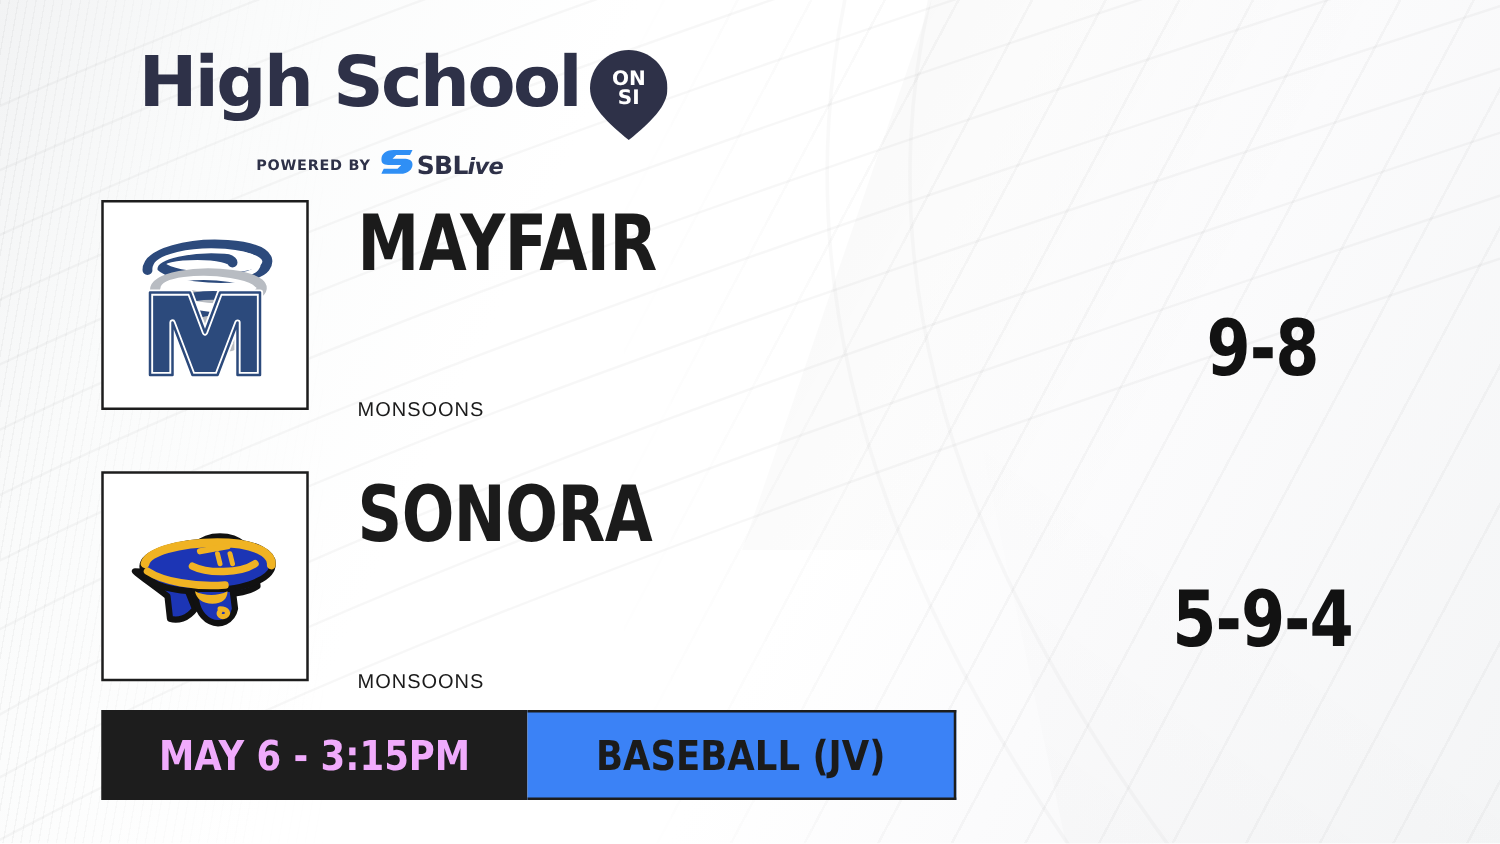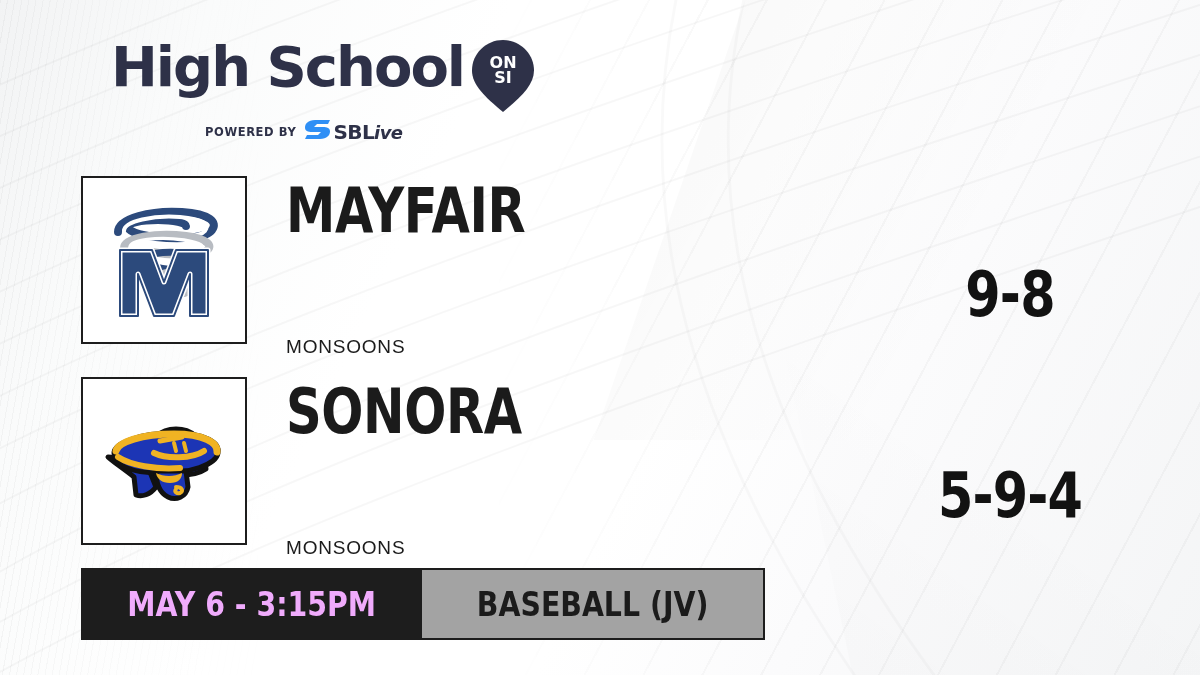--- a/index.html
+++ b/index.html
@@ -153,21 +153,21 @@
     font-size: 18px;
   }
 
   
   .team-row {
     position: absolute;
     left: 0;
     width: 1200px;
     height: 170px;
   }
-  #team-row-0 { top: 176px; }
+  #team-row-0 { top: 160px; }
   #team-row-1 { top: 377px; }
 
   .logo-box {
     position: absolute;
     left: 81px;
     top: 0;
     width: 166px;
     height: 168px;
     background: #ffffff;
     border: 2px solid #1d1d1d;
@@ -193,21 +193,21 @@
   }
   #team-row-0 .team-name { top: 4px; }
   #team-row-1 .team-name { top: 4px; }
 
   .team-mascot {
     position: absolute;
     left: 286px;
     top: 160px;
     font-family: "Liberation Sans", sans-serif;
     font-weight: 400;
-    font-size: 19px;
+    font-size: 16px;
     letter-spacing: 0.8px;
     color: #1b1b1b;
     white-space: nowrap;
   }
 
   .team-record {
     position: absolute;
     left: 880px;
     width: 260px;
     text-align: center;
@@ -245,21 +245,21 @@
   }
   #info-datetime span {
     font-family: "DejaVu Sans", sans-serif;
     font-weight: 700;
     font-size: 33px;
     letter-spacing: 0px;
     transform: scaleX(0.86);
     white-space: nowrap;
   }
   #info-sport {
-    background: #a3a3a3;
+    background: #3b82f6;
     border: 2px solid #1d1d1d;
     border-left: none;
     box-sizing: border-box;
     display: flex;
     align-items: center;
     justify-content: center;
     padding: 0 26px;
     min-width: 343px;
   }
   #info-sport span {

